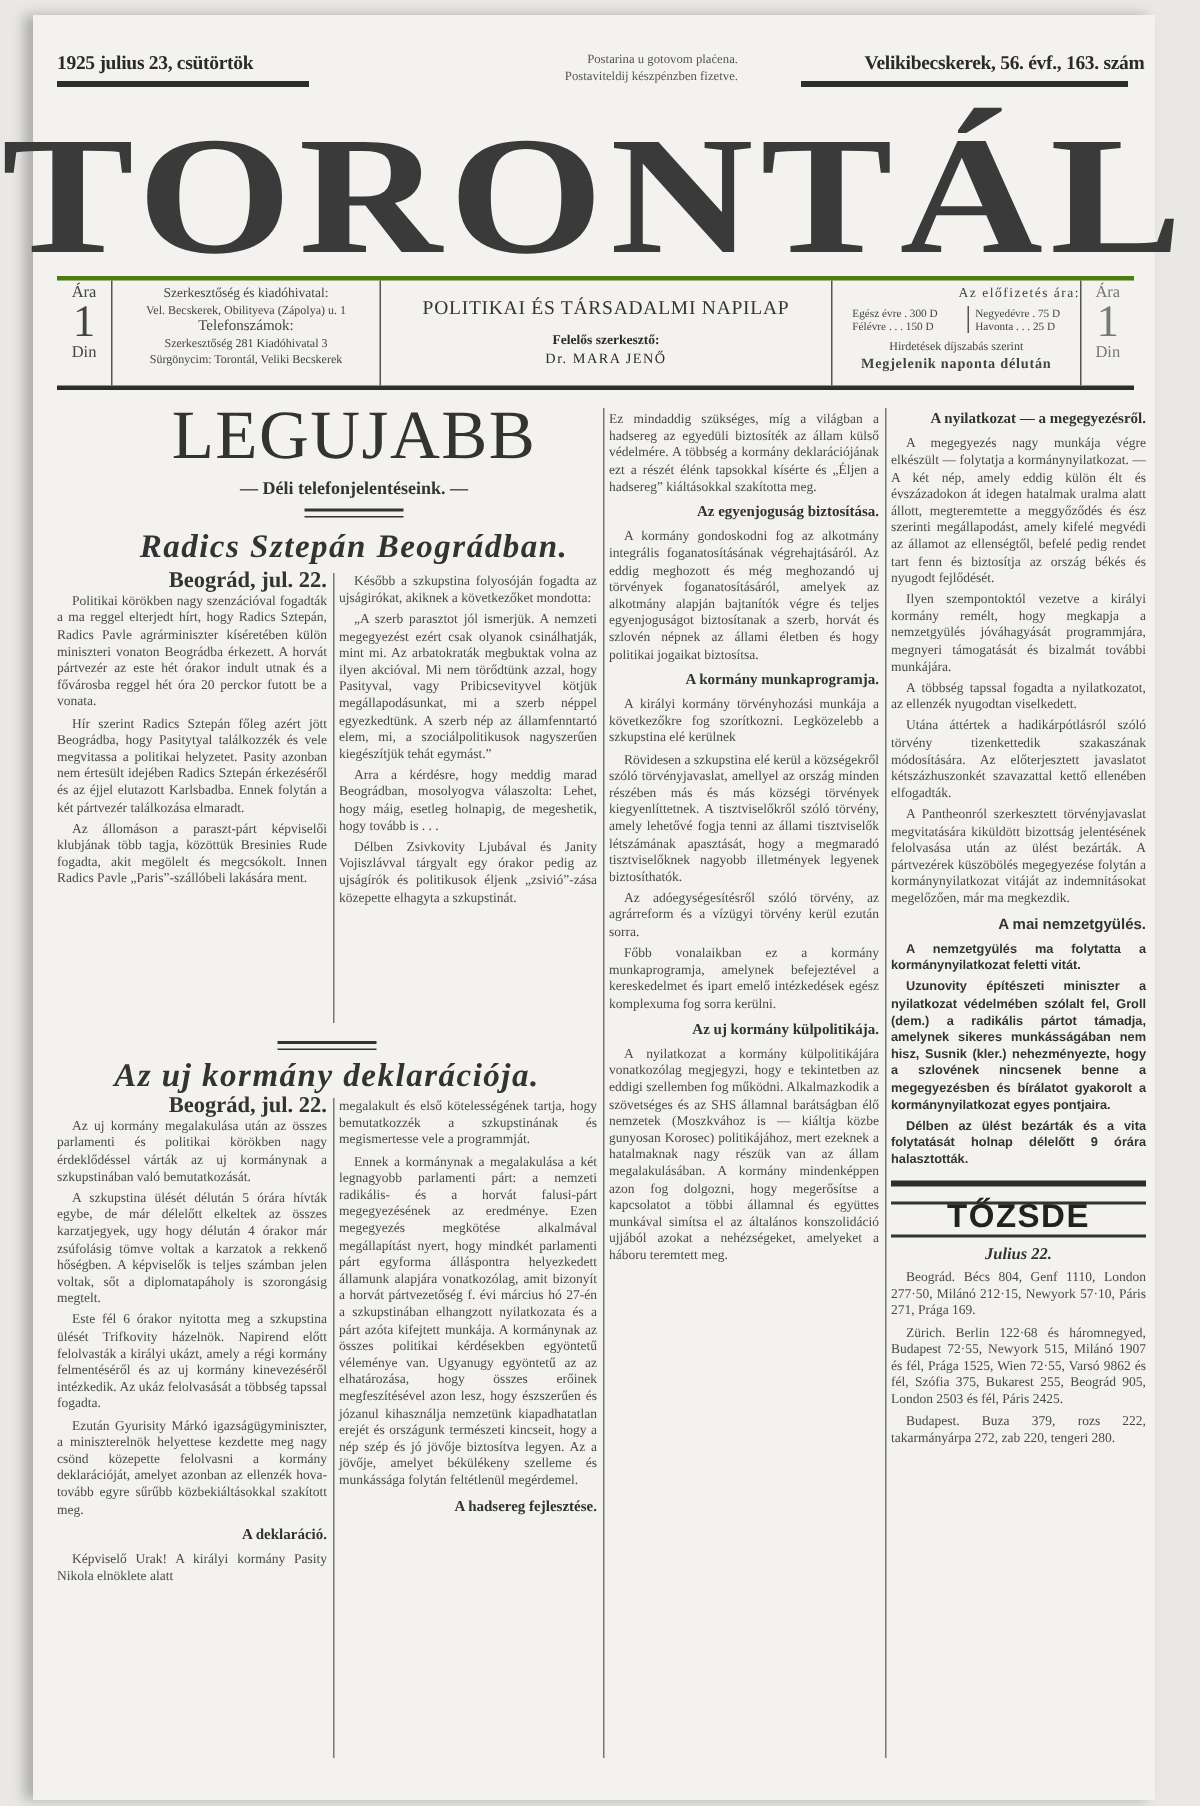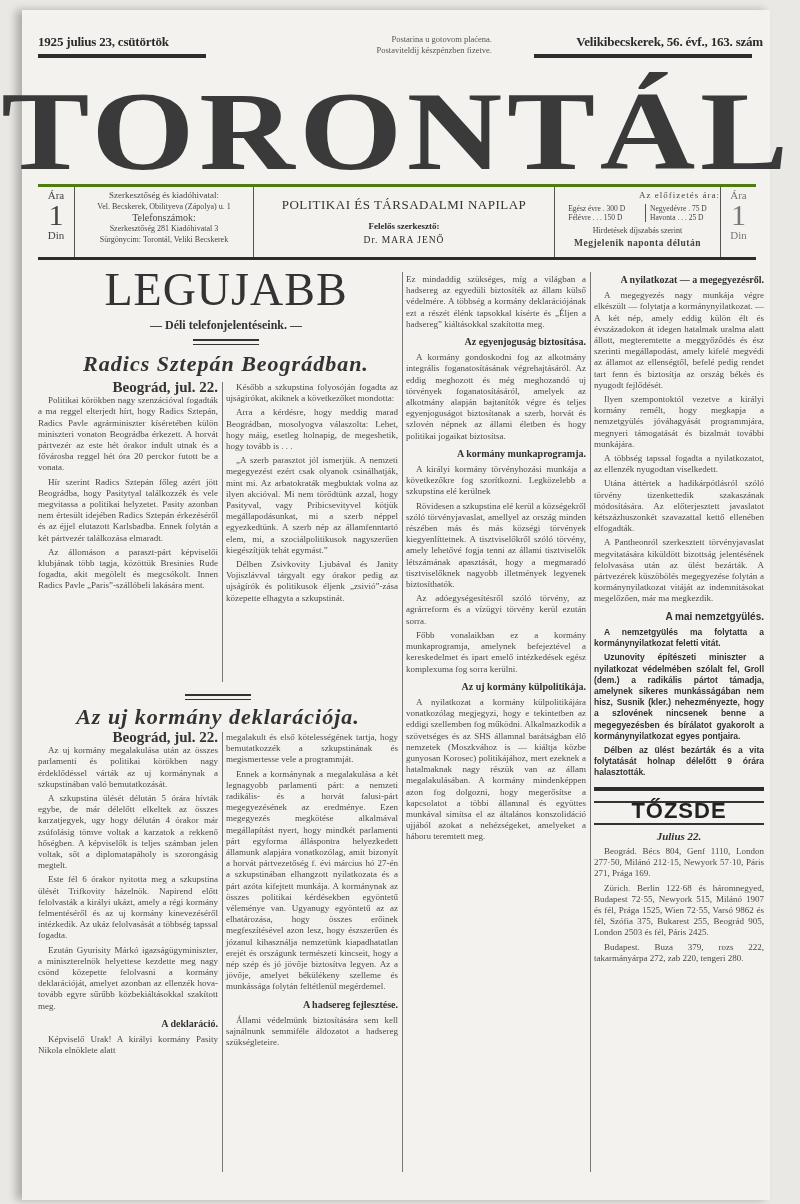--- a/index.html
+++ b/index.html
@@ -91,38 +91,38 @@
       <div style="margin-top:3px;">Hirdetések díjszabás szerint</div>
       <div style="font-size:9.5px; font-weight:bold; letter-spacing:0.5px; margin-top:2px;">Megjelenik naponta délután</div>
     </div>
     <div class="ara" style="position:absolute; left:683px; width:35px; top:0; padding-top:2px; color:#777;">
       <div>Ára</div>
       <span class="big">1</span>
       <div>Din</div>
     </div>
   </div>
 
-  <div class="abs center" style="left:24px; top:256px; width:360px;">
+  <div class="abs center" style="left:34px; top:256px; width:360px;">
     <div style="font-size:46px; line-height:48px; letter-spacing:1px; color:#333;">LEGUJABB</div>
     <div style="font-size:12px; font-weight:bold; margin-top:4px; color:#333;">— Déli telefonjelentéseink. —</div>
     <div class="dbl" style="width:66px; margin:6px auto 0;"></div>
     <div style="font-size:22px; font-style:italic; font-weight:bold; margin-top:6px; letter-spacing:1px; color:#333;">Radics Sztepán Beográdban.</div>
   </div>
 
   <div class="col" style="left:16px; top:372px; width:180px;">
     <div class="dateline-art">Beográd, jul. 22.</div>
     <p>Politikai körökben nagy szenzációval fogadták a ma reggel elterjedt hírt, hogy Radics Sztepán, Radics Pavle agrárminiszter kíséretében külön miniszteri vonaton Beográdba érkezett. A horvát pártvezér az este hét órakor indult utnak és a fővárosba reggel hét óra 20 perckor futott be a vonata.</p>
     <p>Hír szerint Radics Sztepán főleg azért jött Beográdba, hogy Pasitytyal találkozzék és vele megvitassa a politikai helyzetet. Pasity azonban nem értesült idejében Radics Sztepán érkezéséről és az éjjel elutazott Karlsbadba. Ennek folytán a két pártvezér találkozása elmaradt.</p>
     <p>Az állomáson a paraszt-párt képviselői klubjának több tagja, közöttük Bresinies Rude fogadta, akit megölelt és megcsókolt. Innen Radics Pavle „Paris”-szállóbeli lakására ment.</p>
   </div>
   <div class="vrule" style="left:200px; top:372px; height:300px;"></div>
   <div class="col" style="left:204px; top:372px; width:172px;">
     <p>Később a szkupstina folyosóján fogadta az ujságirókat, akiknek a következőket mondotta:</p>
+    <p>„A szerb parasztot jól ismerjük. A nemzeti megegyezést ezért csak olyanok csinálhatják, mint mi. Az arbatokraták megbuktak volna az ilyen akcióval. Mi nem törődtünk azzal, hogy Pasityval, vagy Pribicsevityvel kötjük megállapodásunkat, mi a szerb néppel egyezkedtünk. A szerb nép az államfenntartó elem, mi, a szociálpolitikusok nagyszerűen kiegészítjük tehát egymást.”</p>
     <p>Arra a kérdésre, hogy meddig marad Beográdban, mosolyogva válaszolta: Lehet, hogy máig, esetleg holnapig, de megeshetik, hogy tovább is . . .</p>
-    <p>„A szerb parasztot jól ismerjük. A nemzeti megegyezést ezért csak olyanok csinálhatják, mint mi. Az arbatokraták megbuktak volna az ilyen akcióval. Mi nem törődtünk azzal, hogy Pasityval, vagy Pribicsevityvel kötjük megállapodásunkat, mi a szerb néppel egyezkedtünk. A szerb nép az államfenntartó elem, mi, a szociálpolitikusok nagyszerűen kiegészítjük tehát egymást.”</p>
     <p>Délben Zsivkovity Ljubával és Janity Vojiszlávval tárgyalt egy órakor pedig az ujságírók és politikusok éljenk „zsivió”-zása közepette elhagyta a szkupstinát.</p>
   </div>
 
   <div class="abs center" style="left:16px; top:684px; width:360px;">
     <div class="dbl" style="width:66px; margin:0 auto;"></div>
     <div style="font-size:22px; font-style:italic; font-weight:bold; margin-top:4px; letter-spacing:1px; color:#333;">Az uj kormány deklarációja.</div>
   </div>
 
   <div class="col" style="left:16px; top:722px; width:180px;">
     <div class="dateline-art">Beográd, jul. 22.</div>
@@ -131,21 +131,20 @@
     <p>Este fél 6 órakor nyitotta meg a szkupstina ülését Trifkovity házelnök. Napirend előtt felolvasták a királyi ukázt, amely a régi kormány felmentéséről és az uj kormány kinevezéséről intézkedik. Az ukáz felolvasását a többség tapssal fogadta.</p>
     <p>Ezután Gyurisity Márkó igazságügyminiszter, a miniszterelnök helyettese kezdette meg nagy csönd közepette felolvasni a kormány deklarációját, amelyet azonban az ellenzék hova-tovább egyre sűrűbb közbekiáltásokkal szakított meg.</p>
     <div class="sub">A deklaráció.</div>
     <p>Képviselő Urak! A királyi kormány Pasity Nikola elnöklete alatt</p>
   </div>
   <div class="vrule" style="left:200px; top:722px; height:440px;"></div>
   <div class="col" style="left:204px; top:722px; width:172px;">
     <p style="text-indent:0;">megalakult és első kötelességének tartja, hogy bemutatkozzék a szkupstinának és megismertesse vele a programmját.</p>
     <p>Ennek a kormánynak a megalakulása a két legnagyobb parlamenti párt: a nemzeti radikális- és a horvát falusi-párt megegyezésének az eredménye. Ezen megegyezés megkötése alkalmával megállapítást nyert, hogy mindkét parlamenti párt egyforma álláspontra helyezkedett államunk alapjára vonatkozólag, amit bizonyít a horvát pártvezetőség f. évi március hó 27-én a szkupstinában elhangzott nyilatkozata és a párt azóta kifejtett munkája. A kormánynak az összes politikai kérdésekben egyöntetű véleménye van. Ugyanugy egyöntetű az az elhatározása, hogy összes erőinek megfeszítésével azon lesz, hogy észszerűen és józanul kihasználja nemzetünk kiapadhatatlan erejét és országunk természeti kincseit, hogy a nép szép és jó jövője biztosítva legyen. Az a jövője, amelyet békülékeny szelleme és munkássága folytán feltétlenül megérdemel.</p>
     <div class="sub">A hadsereg fejlesztése.</div>
-    <p>Állami védelmünk biztosítására sem kell sajnálnunk semmiféle áldozatot a hadsereg szükségleteire.</p>
   </div>
 
   <div class="vrule" style="left:380px; top:262px; height:900px;"></div>
   <div class="col" style="left:384px; top:264px; width:180px;">
     <p style="text-indent:0;">Ez mindaddig szükséges, míg a világban a hadsereg az egyedüli biztosíték az állam külső védelmére. A többség a kormány deklarációjának ezt a részét élénk tapsokkal kísérte és „Éljen a hadsereg” kiáltásokkal szakította meg.</p>
     <div class="sub">Az egyenjoguság biztosítása.</div>
     <p>A kormány gondoskodni fog az alkotmány integrális foganatosításának végrehajtásáról. Az eddig meghozott és még meghozandó uj törvények foganatosításáról, amelyek az alkotmány alapján bajtanítók végre és teljes egyenjoguságot biztosítanak a szerb, horvát és szlovén népnek az állami életben és hogy politikai jogaikat biztosítsa.</p>
     <div class="sub">A kormány munkaprogramja.</div>
     <p>A királyi kormány törvényhozási munkája a következőkre fog szorítkozni. Legközelebb a szkupstina elé kerülnek</p>
     <p>Rövidesen a szkupstina elé kerül a községekről szóló törvényjavaslat, amellyel az ország minden részében más és más községi törvények kiegyenlíttetnek. A tisztviselőkről szóló törvény, amely lehetővé fogja tenni az állami tisztviselők létszámának apasztását, hogy a megmaradó tisztviselőknek nagyobb illetmények legyenek biztosíthatók.</p>

